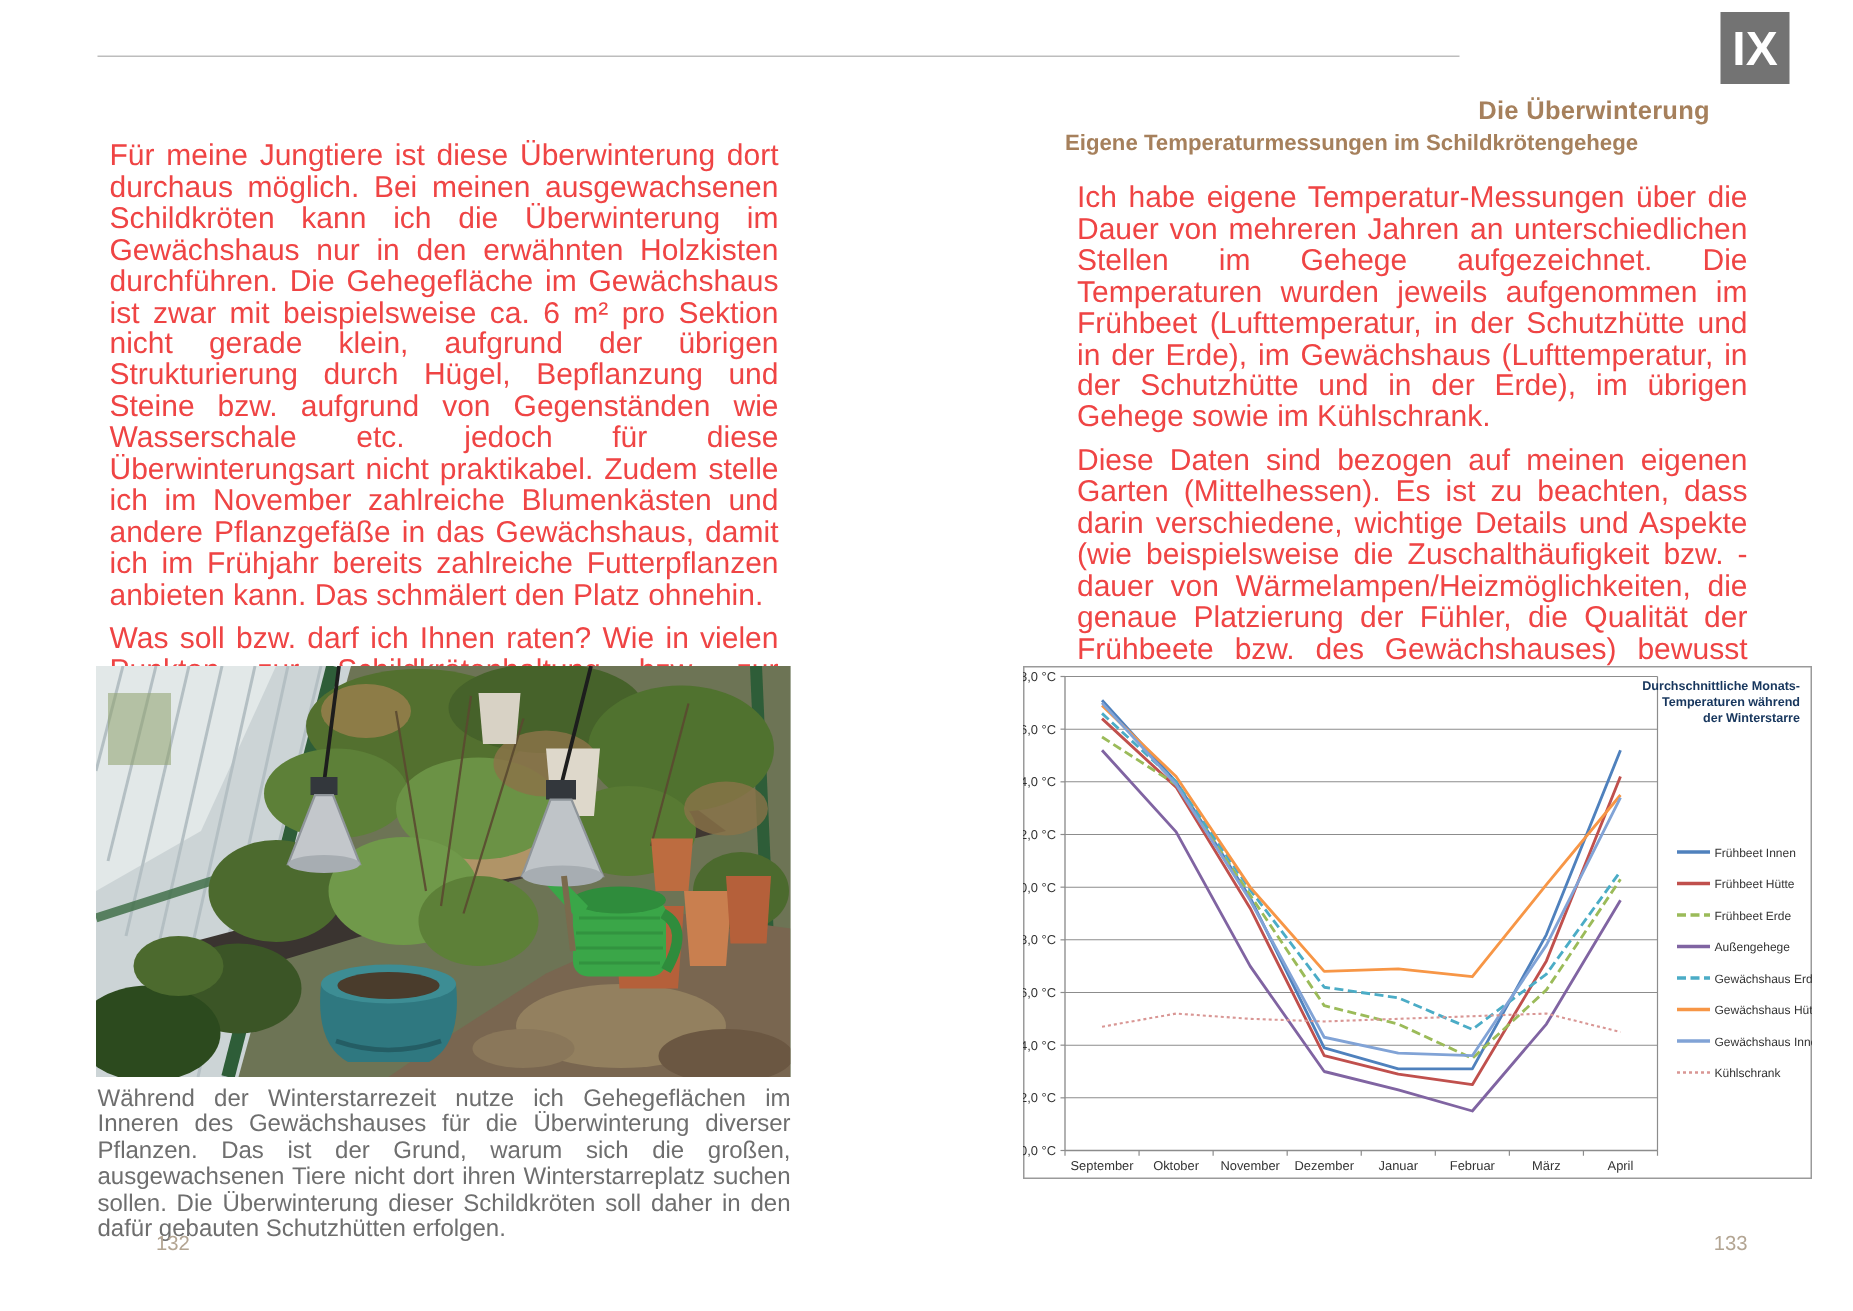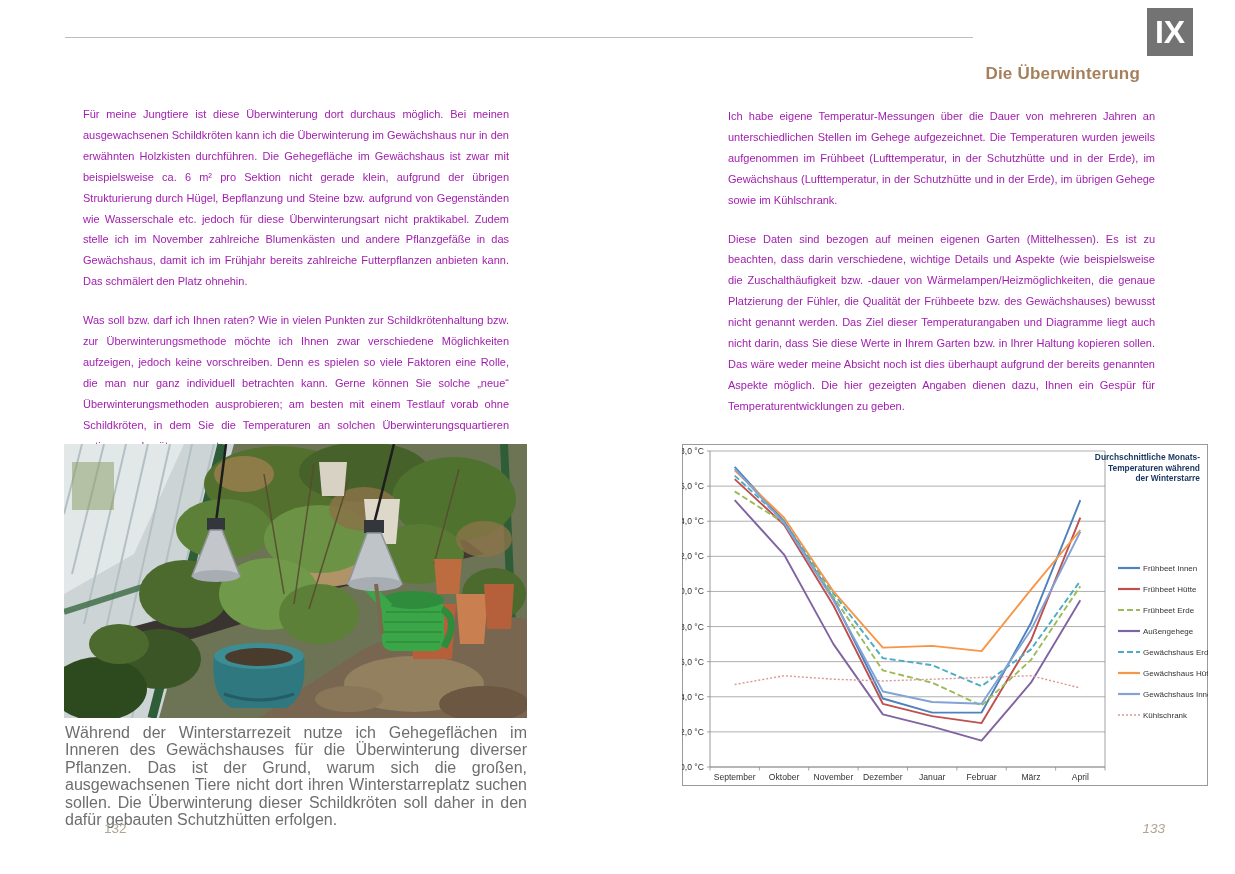--- a/index.html
+++ b/index.html
@@ -12,33 +12,33 @@
   #header-rule{left:65px;top:37px;width:908px;height:1px;background:#bdbdbd;}
   #chapter-title{top:22px;left:975px;width:165px;text-align:right;
     font-size:17px;font-weight:bold;color:#a6805c;letter-spacing:.2px;margin-top:42px;}
   #chapter-badge{left:1147px;top:8px;width:46px;height:48px;background:#737373;
     color:#fff;font-size:32px;font-weight:bold;display:flex;align-items:center;
     justify-content:center;font-style:normal;}
   
   .col{width:462px;}
   #left-col{left:65px;top:86px;}
   #right-col{left:710px;top:88px;width:463px;}
-  p.body{margin:18px;font-size:11px;line-height:20.9px;color:#a21caf;
+  p.body{margin:8px;font-size:20px;line-height:20.9px;color:#ef4444;
     text-align:justify;}
   h2.section{margin:0 0 18px 0;font-size:14.8px;font-weight:bold;color:#a6805c;}
   
   #photo{left:64px;top:444px;width:463px;height:274px;overflow:hidden;background:#5c6a4a;}
   #photo svg{display:block;}
   
   #caption{left:65px;top:724px;width:462px;font-size:16px;line-height:17.4px;
     color:#6e6e6e;text-align:justify;}
   
   .pagenum{top:821px;font-size:13.5px;color:#b3a593;}
   #pagenum-left{left:65px;margin-left:39px;}
-  #pagenum-right{left:1100px;width:65px;text-align:right;font-style:italic;}
+  #pagenum-right{left:1100px;width:65px;text-align:right;}
   
   #chart{left:682px;top:444px;width:526px;height:342px;background:#fff;}
   #chart svg{display:block;}
   #chart text{font-family:"Liberation Sans", sans-serif;}
 </style>
 </head>
 <body>
 
 <div class="abs" id="header-rule"></div>
 <div class="abs" id="chapter-title">Die Überwinterung</div>
@@ -154,20 +154,21 @@
       <ellipse cx="311" cy="140" rx="27" ry="7" fill="#a7adb2"></ellipse>
       <line x1="312" y1="140" x2="318" y2="190" stroke="#7a6a4d" stroke-width="4"></line>
     </g>
   </svg>
 </div>
 
 <div class="abs" id="caption">Während der Winterstarrezeit nutze ich Gehegeflächen im Inneren des Gewächshauses für die Überwinterung diverser Pflanzen. Das ist der Grund, warum sich die großen, ausgewachsenen Tiere nicht dort ihren Winterstarreplatz suchen sollen. Die Überwinterung dieser Schildkröten soll daher in den dafür gebauten Schutzhütten erfolgen.</div>
 <div class="abs pagenum" id="pagenum-left">132</div>
 
 <div class="abs" id="right-col">
+  <h2 class="section">Eigene Temperaturmessungen im Schildkrötengehege</h2>
   <p class="body">Ich habe eigene Temperatur-Messungen über die Dauer von mehreren Jahren an unterschiedlichen Stellen im Gehege aufgezeichnet. Die Temperaturen wurden jeweils aufgenommen im Frühbeet (Lufttemperatur, in der Schutzhütte und in der Erde), im Gewächshaus (Lufttemperatur, in der Schutzhütte und in der Erde), im übrigen Gehege sowie im Kühlschrank.</p>
   <p class="body">Diese Daten sind bezogen auf meinen eigenen Garten (Mittelhessen). Es ist zu beachten, dass darin verschiedene, wichtige Details und Aspekte (wie beispielsweise die Zuschalthäufigkeit bzw. -dauer von Wärmelampen/Heizmöglichkeiten, die genaue Platzierung der Fühler, die Qualität der Frühbeete bzw. des Gewächshauses) bewusst nicht genannt werden. Das Ziel dieser Temperaturangaben und Diagramme liegt auch nicht darin, dass Sie diese Werte in Ihrem Garten bzw. in Ihrer Haltung kopieren sollen. Das wäre weder meine Absicht noch ist dies überhaupt aufgrund der bereits genannten Aspekte möglich. Die hier gezeigten Angaben dienen dazu, Ihnen ein Gespür für Temperaturentwicklungen zu geben.</p>
 </div>
 
 <div class="abs" id="chart">
     <svg width="526" height="342" viewBox="0 0 526 342">
       <rect x="0.5" y="0.5" width="525" height="341" fill="#fff" stroke="#9a9a9a" stroke-width="1"></rect>
       <g>
         <line x1="28" y1="7" x2="423" y2="7" stroke="#8c8c8c" stroke-width="0.7"></line>
         <line x1="25" y1="7" x2="28" y2="7" stroke="#8c8c8c" stroke-width="0.8"></line>

